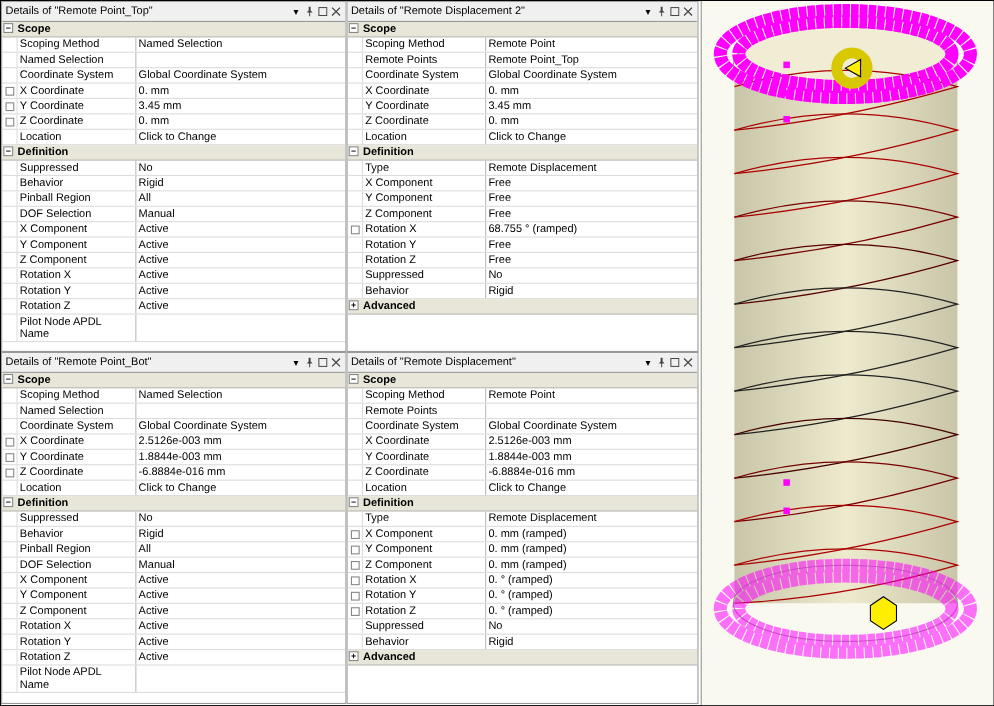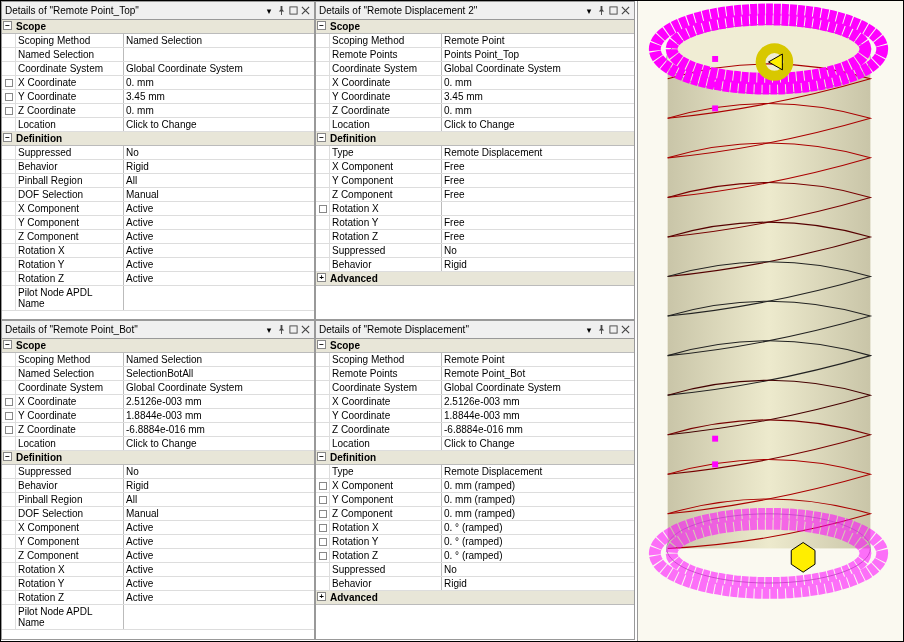--- a/index.html
+++ b/index.html
@@ -176,21 +176,21 @@
         <div class="grid">
           <div class="gh"><span class="toggle">−</span>Scope</div>
           <div class="row">
         <span class="ind"></span>
         <span class="k2">Scoping Method</span>
         <span class="v">Remote Point</span>
       </div>
           <div class="row">
         <span class="ind"></span>
         <span class="k2">Remote Points</span>
-        <span class="v">Points Point_Top</span>
+        <span class="v">Remote Point_Top</span>
       </div>
           <div class="row">
         <span class="ind"></span>
         <span class="k2">Coordinate System</span>
         <span class="v">Global Coordinate System</span>
       </div>
           <div class="row">
         <span class="ind"></span>
         <span class="k2">X Coordinate</span>
         <span class="v">0. mm</span>
@@ -229,20 +229,21 @@
           <div class="row">
         <span class="ind"></span>
         <span class="k2">Z Component</span>
         <span class="v">Free</span>
       </div>
           <div class="row">
         <span class="ind">
               <span class="cb"></span>
             </span>
         <span class="k2">Rotation X</span>
+        <span class="v">68.755 °  (ramped)</span>
       </div>
           <div class="row">
         <span class="ind"></span>
         <span class="k2">Rotation Y</span>
         <span class="v">Free</span>
       </div>
           <div class="row">
         <span class="ind"></span>
         <span class="k2">Rotation Z</span>
         <span class="v">Free</span>
@@ -285,21 +286,20 @@
         <div class="grid">
           <div class="gh"><span class="toggle">−</span>Scope</div>
           <div class="row">
         <span class="ind"></span>
         <span class="k">Scoping Method</span>
         <span class="v">Named Selection</span>
       </div>
           <div class="row">
         <span class="ind"></span>
         <span class="k">Named Selection</span>
-        <span class="v">SelectionBotAll</span>
       </div>
           <div class="row">
         <span class="ind"></span>
         <span class="k">Coordinate System</span>
         <span class="v">Global Coordinate System</span>
       </div>
           <div class="row">
         <span class="ind">
               <span class="cb"></span>
             </span>
@@ -408,21 +408,20 @@
         <div class="grid">
           <div class="gh"><span class="toggle">−</span>Scope</div>
           <div class="row">
         <span class="ind"></span>
         <span class="k2">Scoping Method</span>
         <span class="v">Remote Point</span>
       </div>
           <div class="row">
         <span class="ind"></span>
         <span class="k2">Remote Points</span>
-        <span class="v">Remote Point_Bot</span>
       </div>
           <div class="row">
         <span class="ind"></span>
         <span class="k2">Coordinate System</span>
         <span class="v">Global Coordinate System</span>
       </div>
           <div class="row">
         <span class="ind"></span>
         <span class="k2">X Coordinate</span>
         <span class="v">2.5126e-003 mm</span>

